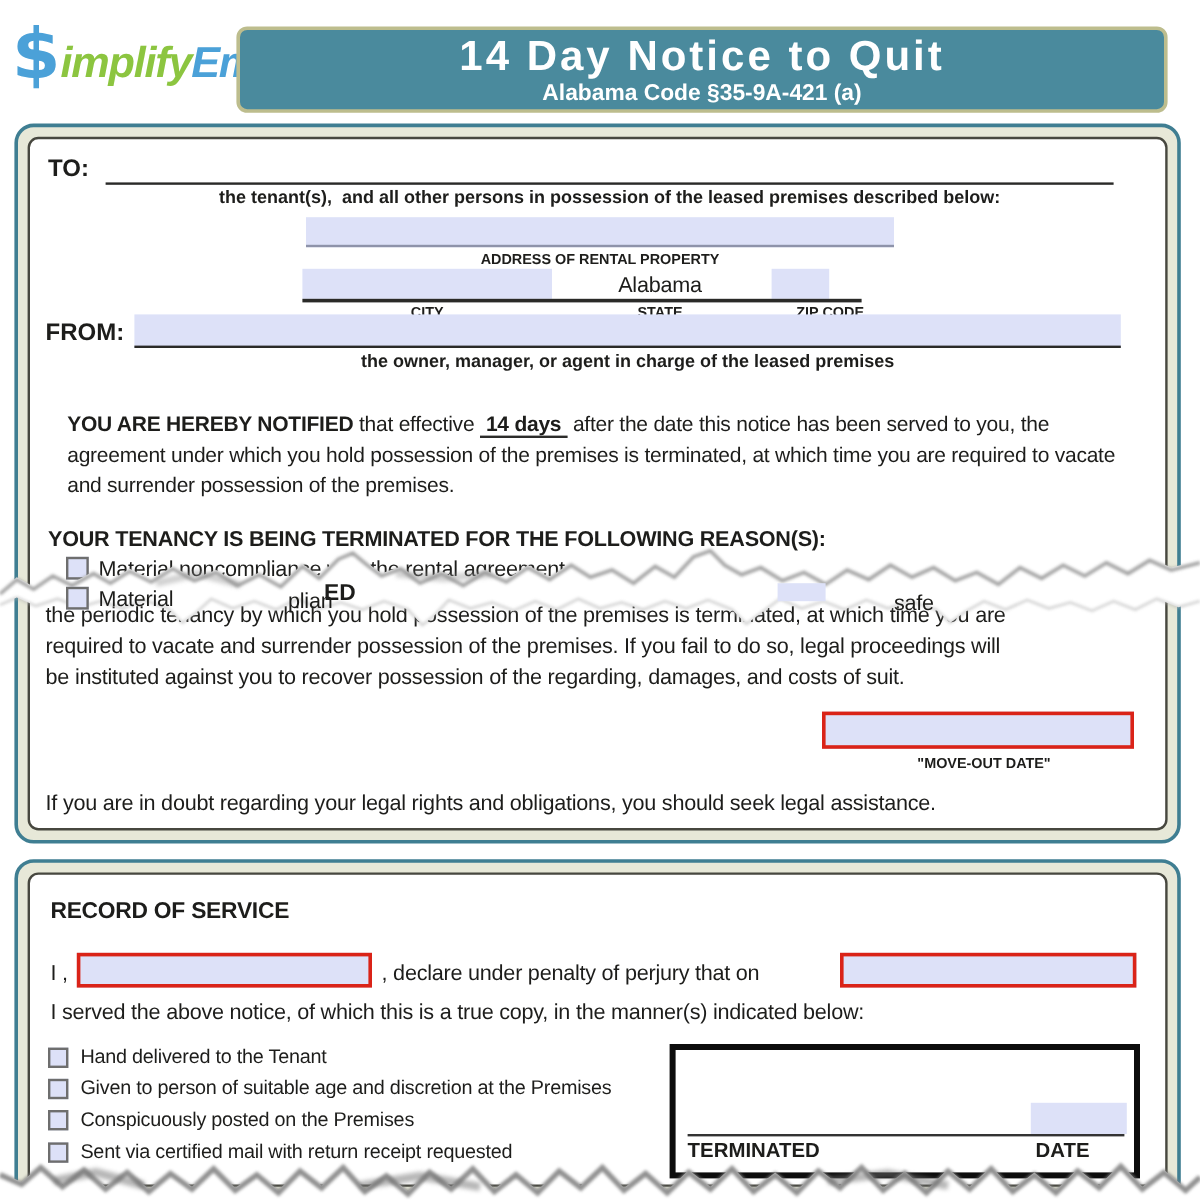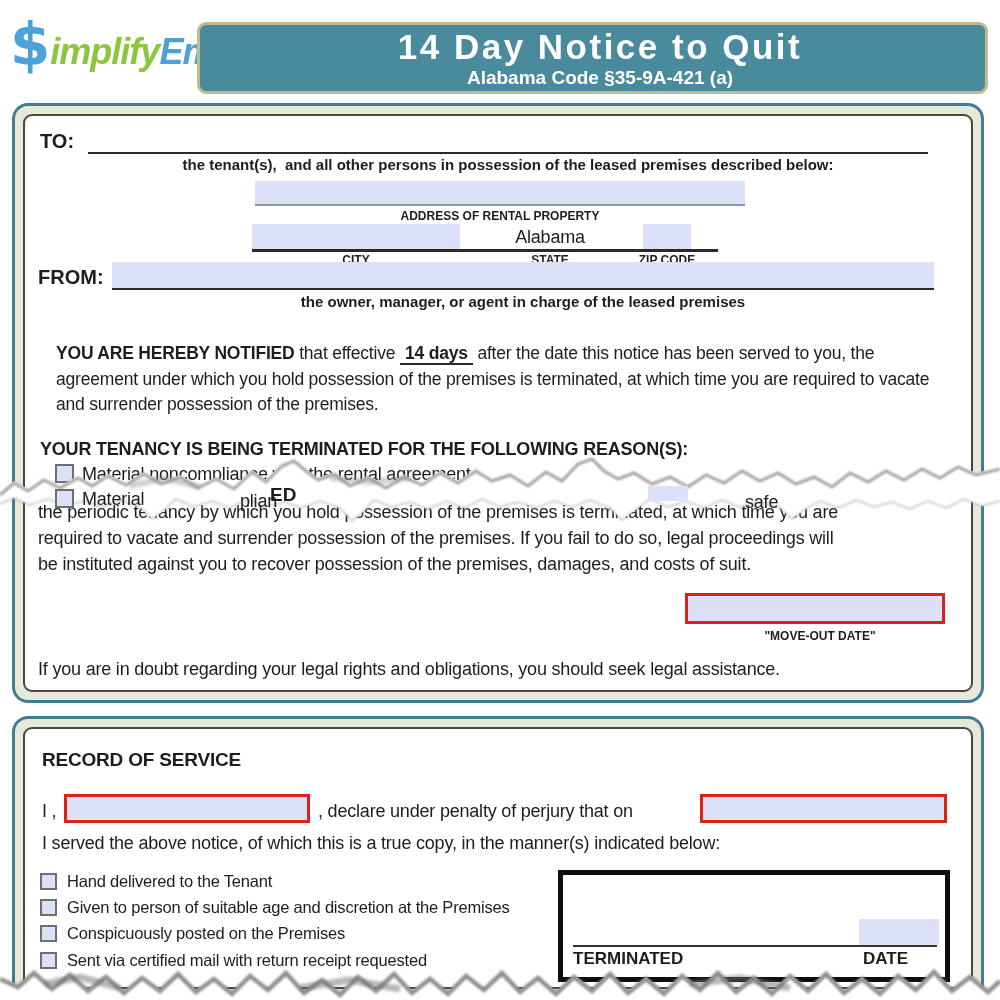--- a/index.html
+++ b/index.html
@@ -5,21 +5,21 @@
   html,body{margin:0;padding:0;background:#fff;}
   .page{position:relative;width:1000px;height:1000px;background:#fff;overflow:hidden;
         font-family:"Liberation Sans",sans-serif;color:#1d1d1b;}
   
   .logo{position:absolute;left:10px;top:16px;display:flex;align-items:flex-end;z-index:2;}
   .lg-s{font-family:"DejaVu Sans",sans-serif;font-weight:bold;font-size:58px;line-height:58px;color:#4ba1d8;}
   .lg-g{font-style:italic;font-weight:bold;font-size:36px;line-height:44px;letter-spacing:-1px;color:#8cc540;}
   .lg-b{font-style:italic;font-weight:bold;font-size:36px;line-height:44px;letter-spacing:-1px;color:#4ba1d8;}
   
   .banner{position:absolute;left:197px;top:22px;width:770px;height:66px;background:#4a8a9d;
-          border:3px solid #bdbd8d;border-radius:9px;text-align:center;z-index:2;padding-left:15px;}
+          border:3px solid #bdbd8d;border-radius:9px;text-align:center;z-index:2;}
   .h-title{font-weight:bold;font-size:35px;line-height:40px;letter-spacing:2.5px;color:#fff;margin-top:2px;}
   .h-sub{font-weight:bold;font-size:19px;line-height:21px;color:#fff;}
   
   .box{position:absolute;left:12px;width:972px;background:#e7e8d8;border:3px solid #3f7e92;
        border-radius:16px;box-sizing:border-box;z-index:1;}
   .box .inner{position:absolute;left:8px;right:8px;top:8px;bottom:8px;background:#fff;
        border:2px solid #47473f;border-radius:9px;}
   .box1{top:103px;height:600px;}
   .box2{top:716px;height:284px;}
   
@@ -75,21 +75,21 @@
 
   <div class="ffield" style="left:255px;top:181px;width:490px;height:23px;border-bottom:2px solid #8e93aa;"></div>
   <div class="smallcap" style="left:255px;top:209px;width:490px;">ADDRESS OF RENTAL PROPERTY</div>
 
   <div class="ffield" style="left:252px;top:224px;width:208px;height:25px;"></div>
   <div class="txt" style="left:490px;top:227px;width:120px;text-align:center;">Alabama</div>
   <div class="ffield" style="left:643px;top:224px;width:48px;height:25px;"></div>
   <div class="uline" style="left:252px;top:228px;width:466px;height:21px;border-bottom-width:3px;"></div>
   <div class="smallcap" style="left:252px;top:253px;width:208px;">CITY</div>
   <div class="smallcap" style="left:490px;top:253px;width:120px;">STATE</div>
-  <div class="smallcap" style="left:614px;top:253px;width:106px;">ZIP CODE</div>
+  <div class="smallcap" style="left:614px;top:253px;width:106px;text-align:right;">ZIP CODE</div>
 
   <span class="lab" style="left:38px;top:266px;font-size:20px;">FROM:</span>
   <div class="ffield" style="left:112px;top:262px;width:822px;height:26px;border-bottom:2.5px solid #2a2a28;"></div>
   <div class="cap" style="left:112px;top:293px;width:822px;">the owner, manager, or agent in charge of the leased premises</div>
 
   <div class="para" style="left:40px;top:341px;width:900px;">
     <span class="b">YOU ARE HEREBY NOTIFIED</span><span> that effective </span><span class="days">14 days</span><span> after the date this notice has been served to you, the agreement under which you hold possession of the premises is terminated, at which time you are required to vacate and surrender possession of the premises.</span>
   </div>
 
   <div class="lab" style="left:40px;top:439px;font-size:18px;letter-spacing:-0.2px;">YOUR TENANCY IS BEING TERMINATED FOR THE FOLLOWING REASON(S):</div>
@@ -99,21 +99,21 @@
 
   <div class="cbx frag" style="left:55px;top:489px;"></div>
   <div class="txt frag" style="left:82px;top:489px;">Material</div>
   <div class="txt frag" style="left:240px;top:491px;">plian</div>
   <div class="txt frag" style="left:702px;top:492px;margin-left:43px;">safe</div>
   <div class="frag" style="left:270px;top:473px;font-weight:bold;font-size:19px;margin-top:11px;">ED</div>
   <div class="frag" style="left:648px;top:486px;width:40px;height:15px;background:#dde1f8;"></div>
 
   <div class="txt" style="left:38px;top:502px;">the periodic tenancy by which you hold possession of the premises is terminated, at which time you are</div>
   <div class="txt" style="left:38px;top:528px;">required to vacate and surrender possession of the premises. If you fail to do so, legal proceedings will</div>
-  <div class="txt" style="left:38px;top:554px;">be instituted against you to recover possession of the premises, damages, and costs of suit.</div>
+  <div class="txt" style="left:38px;top:554px;">be instituted against you to recover possession of the regarding, damages, and costs of suit.</div>
 
   <div class="redfield" style="left:685px;top:593px;width:260px;height:31px;"></div>
   <div class="smallcap" style="left:690px;top:629px;width:260px;">"MOVE-OUT DATE"</div>
 
   <div class="txt" style="left:38px;top:659px;">If you are in doubt regarding your legal rights and obligations, you should seek legal assistance.</div>
 
   <div class="box box2">
     <div class="inner"></div>
   </div>
 

